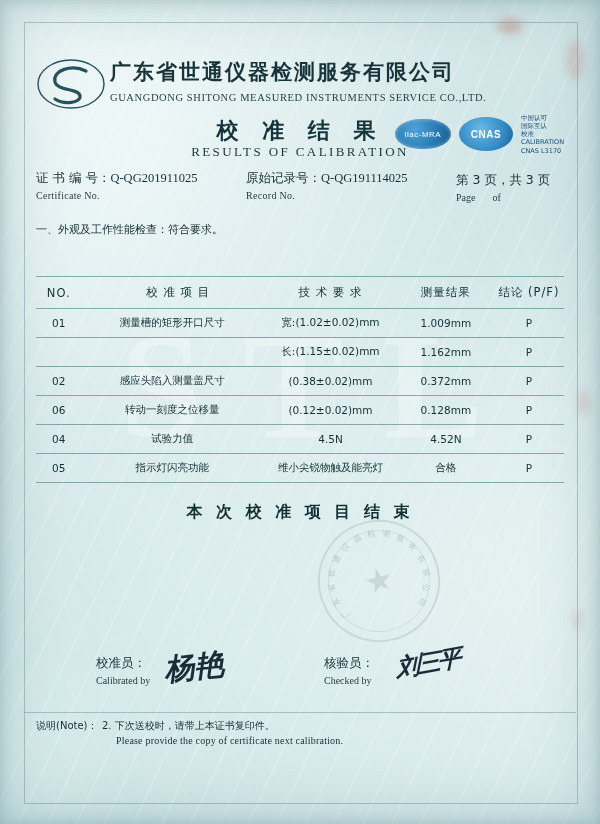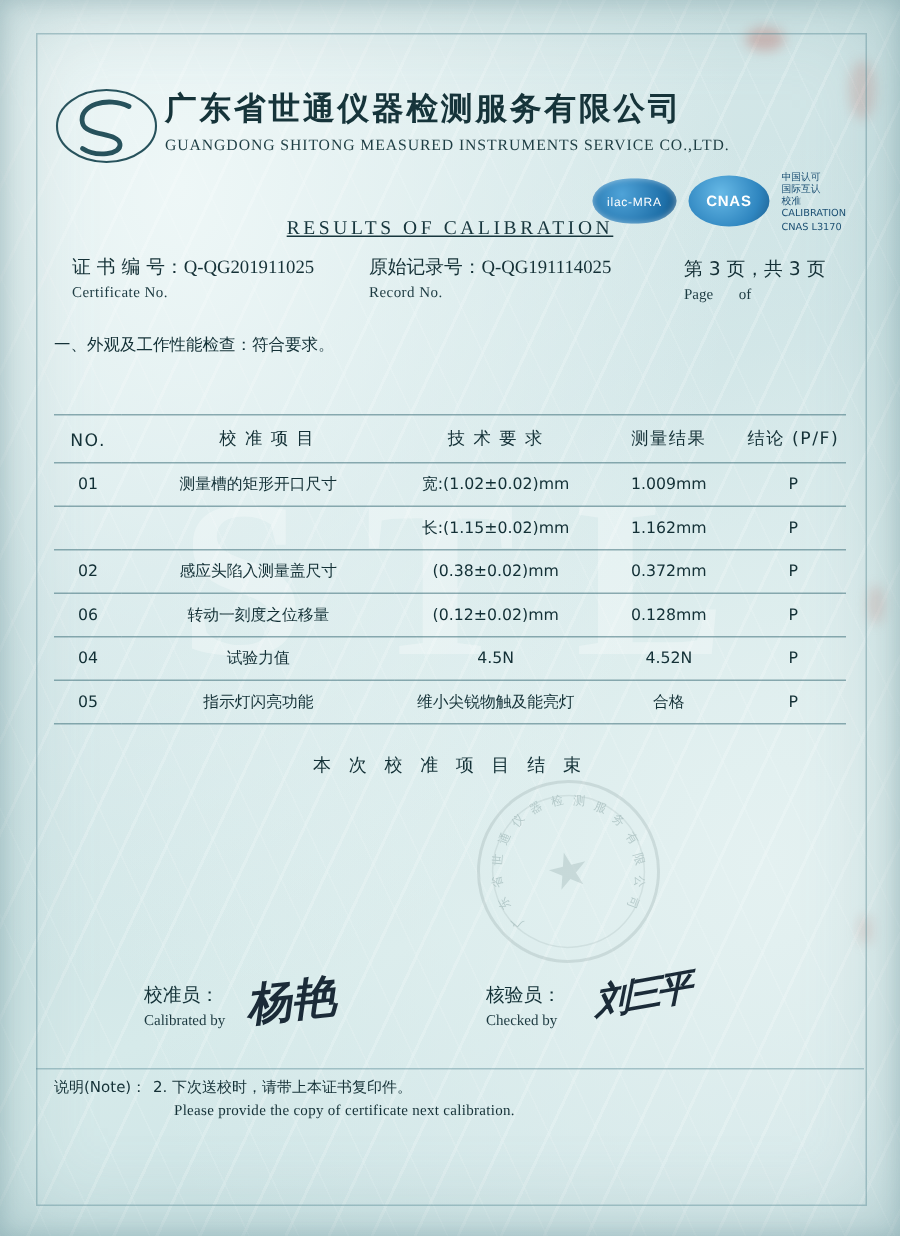--- a/index.html
+++ b/index.html
@@ -100,21 +100,20 @@
   }
   .title-en {
     position: absolute;
     left: 0;
     right: 0;
     top: 144px;
     text-align: center;
     font-size: 13px;
     letter-spacing: 2.4px;
     color: #17363d;
-    text-decoration: underline;
   }
   .accred {
     position: absolute;
     top: 114px;
     right: 36px;
     display: flex;
     align-items: center;
     gap: 8px;
   }
   .badge-ilac {
@@ -149,21 +148,21 @@
     font-size: 6.5px;
     line-height: 1.25;
     color: #1b4f73;
     font-family: "DejaVu Sans", sans-serif;
     white-space: pre-line;
   }
 
   
   .idblock { position: absolute; top: 170px; left: 36px; right: 36px; height: 40px; }
   .id-col { position: absolute; }
-  .id-c1 { left: 12px; }
+  .id-c1 { left: 0; }
   .id-c2 { left: 210px; }
   .id-c3 { left: 420px; }
   .id-zh { font-size: 12.5px; color: #143036; font-family: "DejaVu Sans", sans-serif; }
   .id-en { font-size: 10px; color: #1c3a41; margin-top: 3px; letter-spacing: .3px; }
   .id-val { font-family: "Liberation Serif", serif; }
   .page-no { display: inline-block; }
   .page-en { margin-top: 3px; font-size: 10px; color: #1c3a41; }
   .page-en span { display: inline-block; }
   .pg-word { width: 34px; }
 
@@ -207,24 +206,25 @@
   .col-res { width: 95px; }
   .col-pf { width: 68px; }
   td.item-cell { text-align: left; padding-left: 16px; }
   tr.no-top td { border-top: none; }
 
   .end-line {
     position: absolute;
     left: 0; right: 0;
     top: 502px;
     text-align: center;
-    font-size: 12px;
+    font-size: 16px;
     letter-spacing: 4px;
     color: #123036;
     font-family: "DejaVu Sans", sans-serif;
+    font-weight: bold;
   }
 
   
   .seal {
     position: absolute;
     left: 318px;
     top: 520px;
     width: 118px;
     height: 118px;
     border: 2px solid rgba(150,170,170,.55);
@@ -342,20 +342,21 @@
   <div class="logo">
     <svg viewBox="0 0 70 52" width="70" height="52" aria-hidden="true">
       <ellipse cx="35" cy="26" rx="33" ry="24" fill="none" stroke="#27525c" stroke-width="1.4"></ellipse>
       <path d="M50 13 C36 6, 16 12, 19 24 C21 33, 43 30, 44 38 C45 45, 28 47, 19 41" fill="none" stroke="#27525c" stroke-width="3.2" stroke-linecap="round"></path>
     </svg>
   </div>
 
   <div class="company-zh">广东省世通仪器检测服务有限公司</div>
   <div class="company-en">GUANGDONG SHITONG MEASURED INSTRUMENTS SERVICE CO.,LTD.</div>
 
+  <div class="title-zh">校 准 结 果</div>
   <div class="title-en">RESULTS OF CALIBRATION</div>
 
   <div class="accred">
     <div class="badge-ilac">ilac-MRA</div>
     <div class="badge-cnas">CNAS</div>
     <div class="cnas-text">中国认可
 国际互认
 校准
 CALIBRATION
 CNAS L3170</div>

